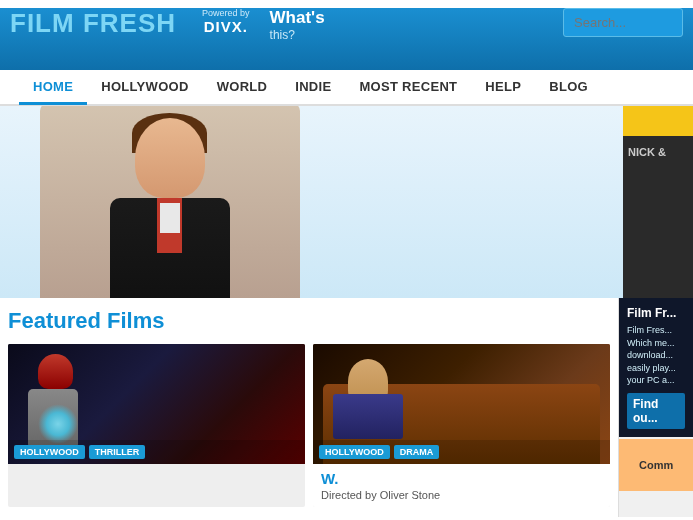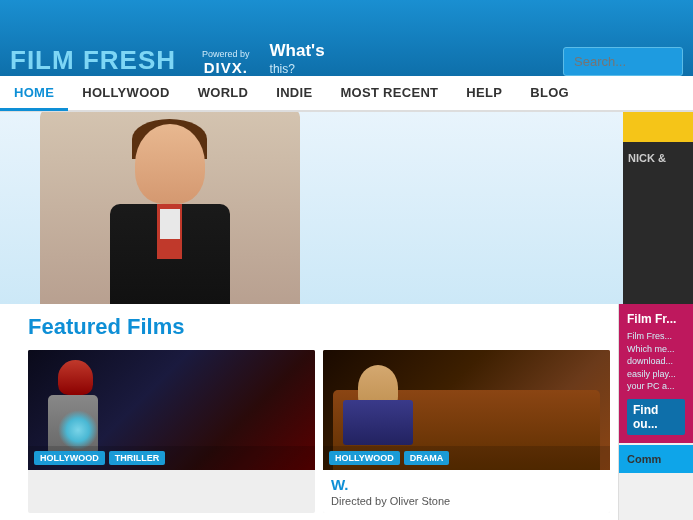--- a/index.html
+++ b/index.html
@@ -1,25 +1,26 @@
 <!DOCTYPE html>
 <html><head>
   <meta charset="utf-8">
   <style>
     * { margin: 0; padding: 0; box-sizing: border-box; }
     body { font-family: Arial, sans-serif; font-size: 13px; background: #fff; width: 693px; overflow-x: hidden; }
 
     
     #header {
       background: linear-gradient(to bottom, #1a8fd1, #0e6faa);
-      height: 76px;
-      display: flex;
-      align-items: flex-end;
+      height: 62px;
+      display: flex;
+      align-items: flex-start;
       padding: 0 10px;
       gap: 16px;
+      margin-top: 8px;
     }
     #logo {
       font-size: 26px;
       font-weight: 900;
       color: #fff;
       letter-spacing: 1px;
     }
     #logo span { color: #7dd6f5; }
     #powered-by {
       display: flex;
@@ -52,21 +53,21 @@
       width: 120px;
       border-radius: 3px;
     }
 
     
     #nav {
       background: #fff;
       border-bottom: 2px solid #ddd;
       display: flex;
       align-items: center;
-      padding: 0 0;
+      padding: 0 19px;
       height: 36px;
       gap: 0;
     }
     .nav-item {
       padding: 0 14px;
       height: 36px;
       line-height: 36px;
       font-size: 13px;
       font-weight: bold;
       color: #333;
@@ -163,21 +164,20 @@
       color: #ccc;
       font-size: 11px;
       font-weight: bold;
       padding: 10px 5px;
     }
 
     
     #featured-section {
       display: flex;
       gap: 0;
-      margin-left: 20px;
     }
     #featured-main {
       flex: 1;
       padding: 10px 8px;
     }
     #featured-title {
       font-size: 22px;
       color: #0e8fd6;
       font-weight: bold;
       margin-bottom: 10px;
@@ -255,21 +255,21 @@
     
     #right-sidebar {
       width: 75px;
       background: #f0f0f0;
       border-left: 1px solid #ddd;
       display: flex;
       flex-direction: column;
       overflow: hidden;
     }
     #film-fresh-box {
-      background: #be185d;
+      background: #0f172a;
       color: #fff;
       padding: 8px;
       font-size: 10px;
     }
     #film-fresh-box .ff-title {
       font-size: 12px;
       font-weight: bold;
       margin-bottom: 4px;
     }
     #film-fresh-box .ff-text {
@@ -282,22 +282,22 @@
       color: #fff;
       font-size: 12px;
       font-weight: bold;
       padding: 4px 6px;
       margin-top: 6px;
       border-radius: 2px;
       cursor: pointer;
       display: inline-block;
     }
     #comm-box {
-      background: #0ea5e9;
-      padding: 8px;
+      background: #fdba74;
+      padding: 20px;
       font-size: 11px;
       font-weight: bold;
       color: #333;
       margin-top: 2px;
     }
   </style>
 </head>
 <body>
 
 <div id="header">

